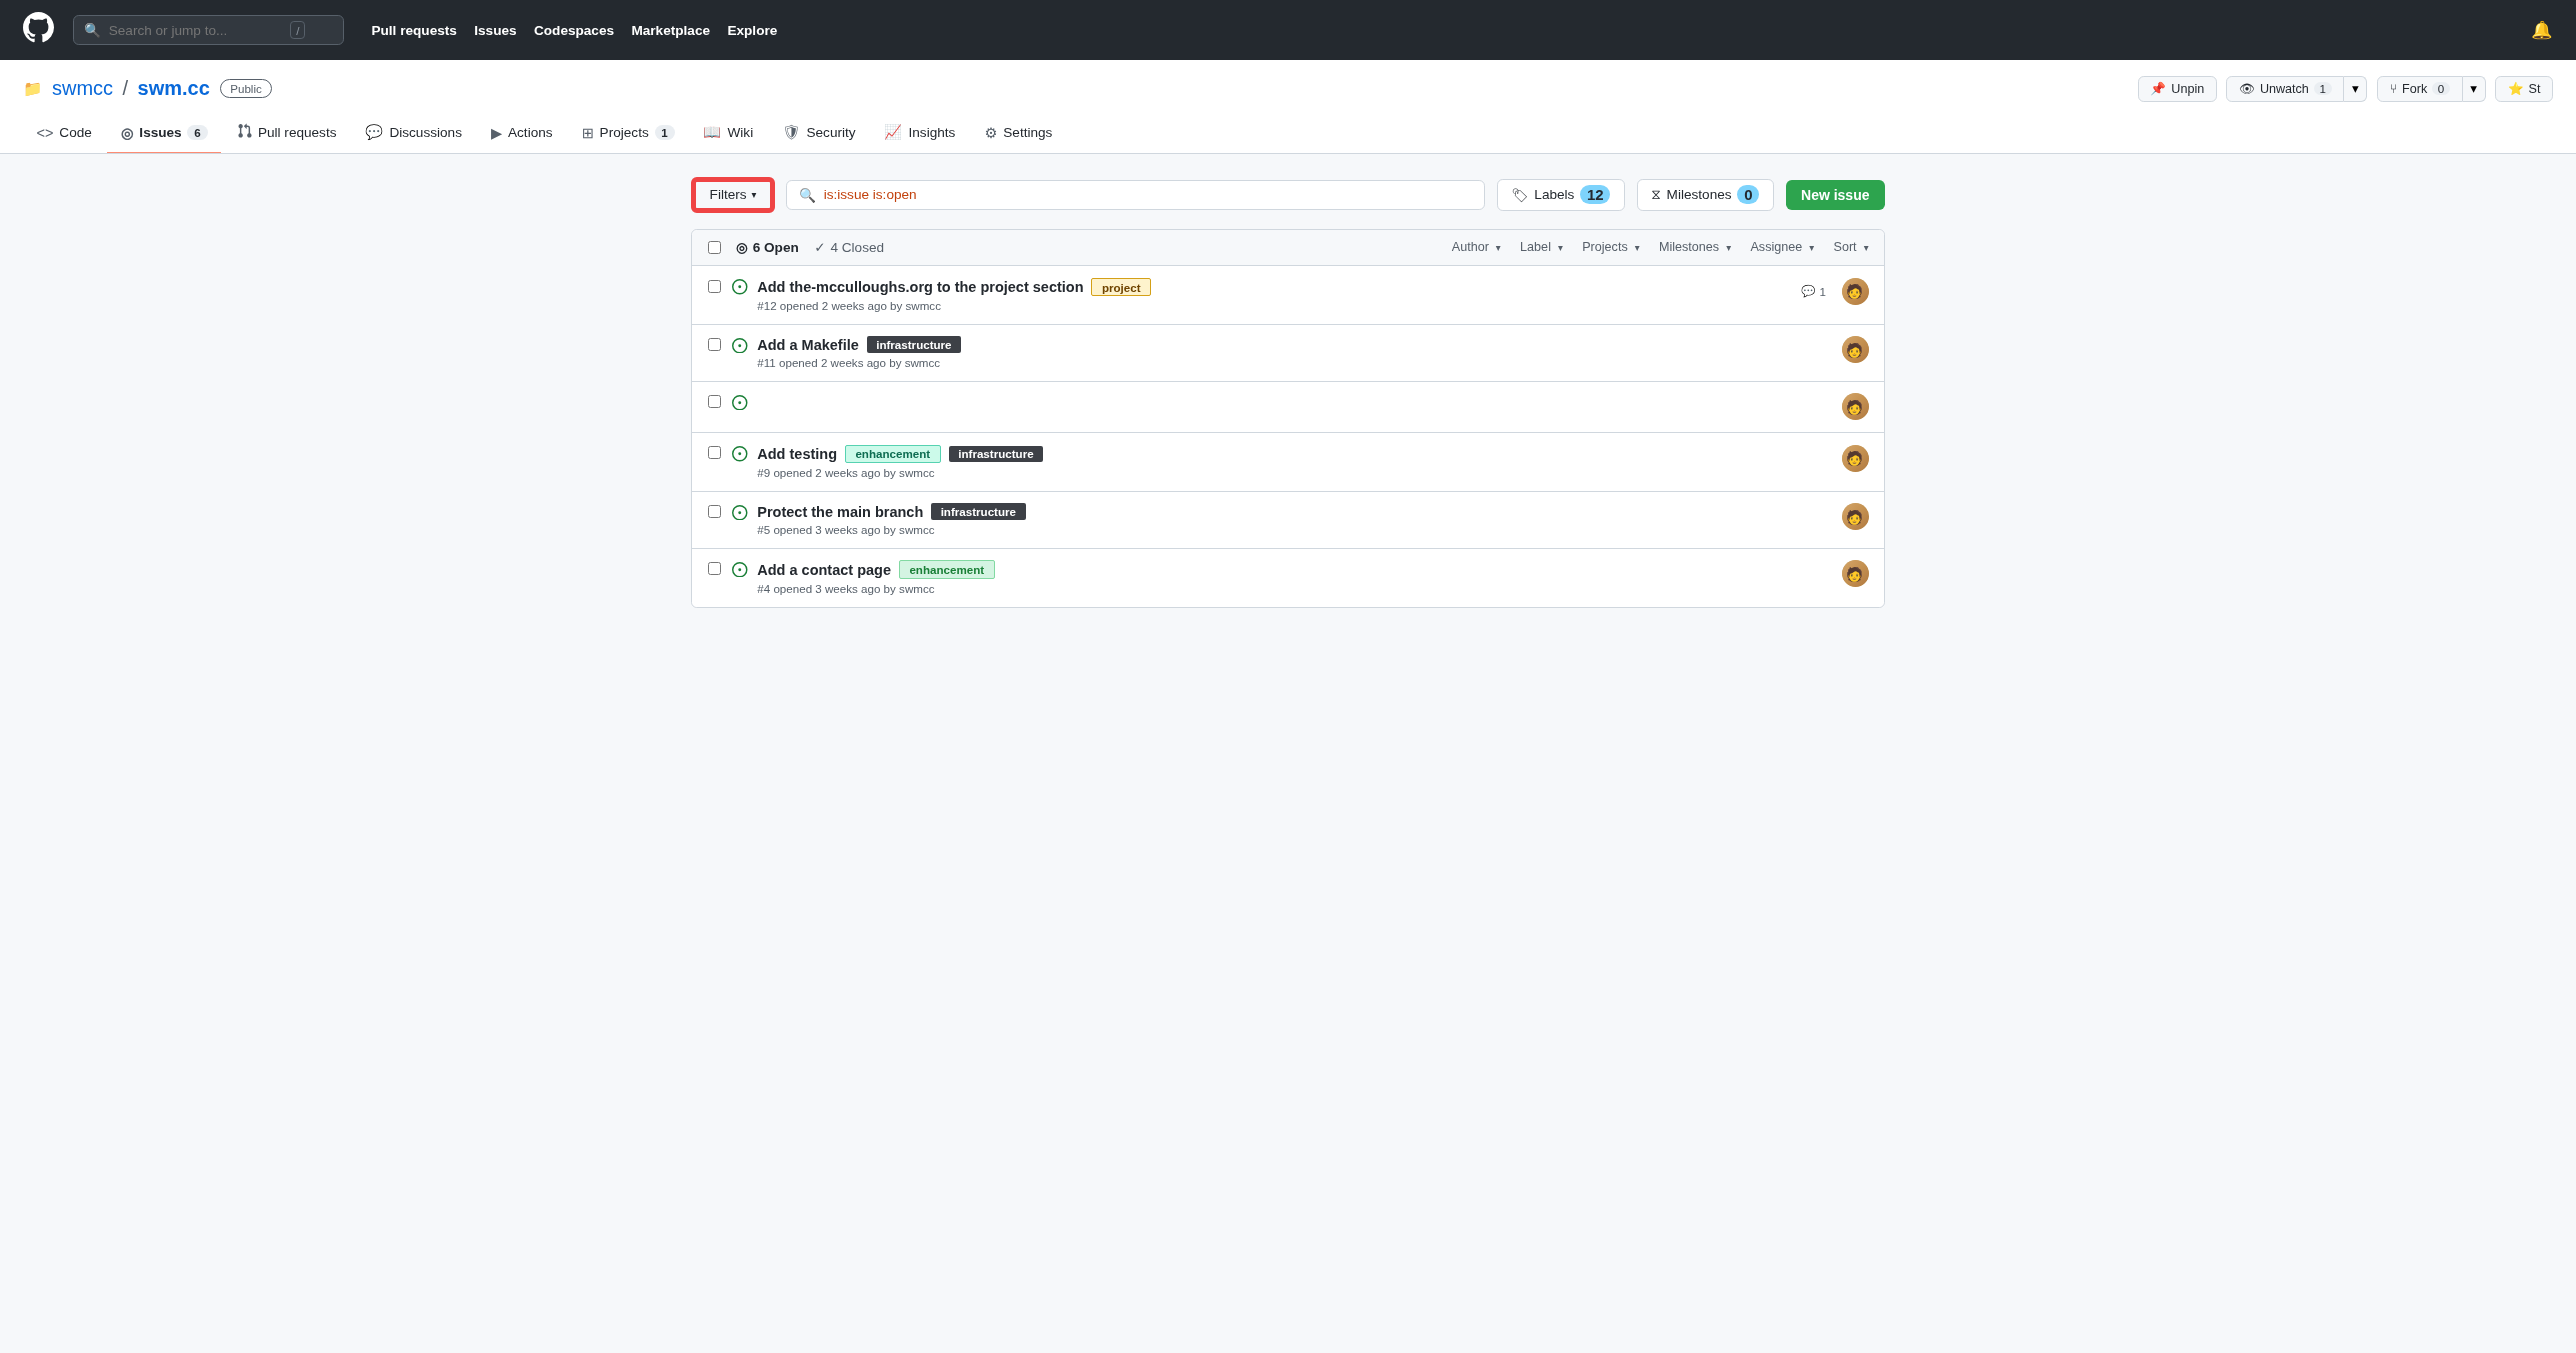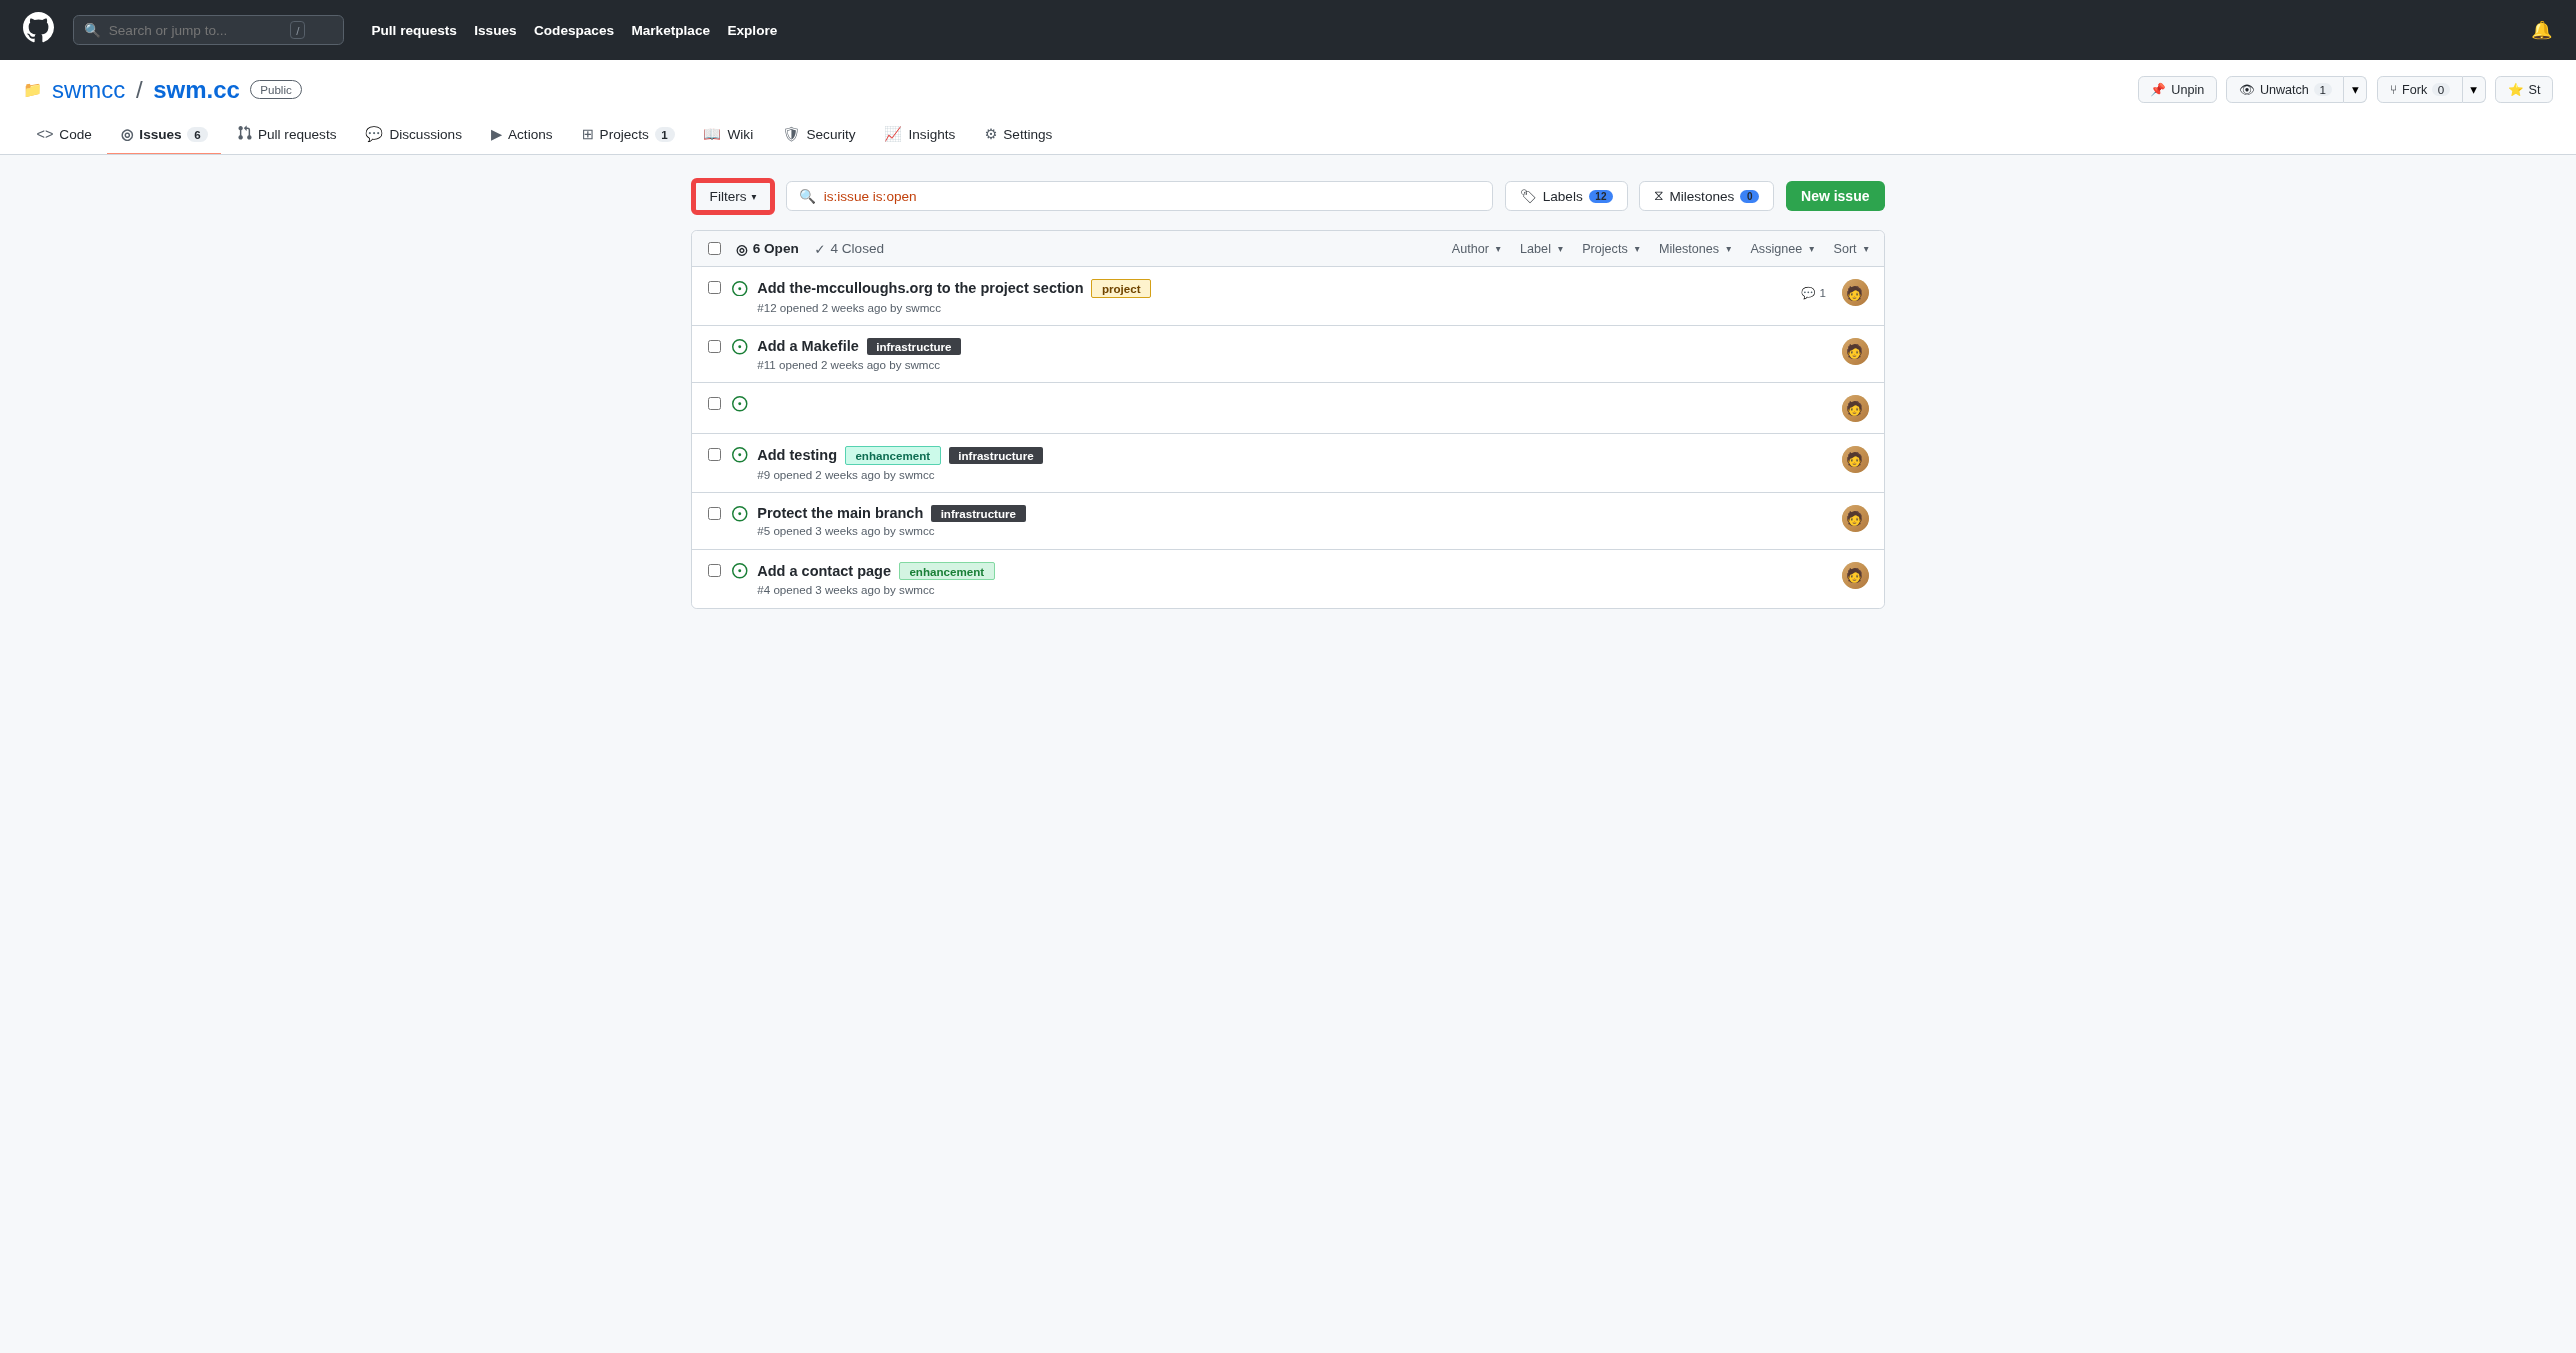--- a/index.html
+++ b/index.html
@@ -35,21 +35,21 @@
 
     
     .repo-header {
       background: white; border-bottom: 1px solid #d0d7de;
       padding: 15.5px 23px 0 23px;
     }
     .repo-meta {
       display: flex; align-items: center; gap: 9.7px; margin-bottom: 11.6px;
     }
     .repo-icon { color: #57606a; font-size: 15.5px; }
-    .repo-path { font-size: 24px; }
+    .repo-path { font-size: 20px; }
     .repo-path a { color: #0969da; text-decoration: none; font-weight: 400; }
     .repo-path .sep { color: #57606a; margin: 0 3.9px; font-weight: 300; }
     .repo-path .repo-name { font-weight: 600; }
     .public-badge {
       border: 1px solid #57606a; border-radius: 19.4px;
       padding: 1.9px 9.7px; font-size: 11.6px; color: #57606a;
     }
     .repo-actions { margin-left: auto; display: flex; gap: 9.7px; align-items: center; }
     .repo-btn {
       display: flex; align-items: center; gap: 4.8px;
@@ -102,22 +102,22 @@
     .search-filter input {
       border: none; outline: none; font-size: 13.6px; width: 100%; color: #c2410c;
     }
     .labels-btn, .milestones-btn {
       display: flex; align-items: center; gap: 5.8px;
       border: 1px solid #d0d7de; border-radius: 5.8px;
       background: white; padding: 5.8px 13.6px;
       font-size: 13.6px; cursor: pointer; color: #24292f;
     }
     .labels-count, .milestones-count {
-      background: #3b82f6; border-radius: 19.4px;
-      padding: 1px 6.8px; font-size: 10px; font-weight: 600;
+      background: #7dd3fc; border-radius: 19.4px;
+      padding: 1px 6.8px; font-size: 15px; font-weight: 600;
     }
     .new-issue-btn {
       background: #2da44e; color: white; border: none; border-radius: 5.8px;
       padding: 6.8px 15.5px; font-size: 14px; font-weight: 600;
       cursor: pointer; white-space: nowrap;
     }
 
     
     .issues-container {
       border: 1px solid #d0d7de; border-radius: 5.8px; background: white;

